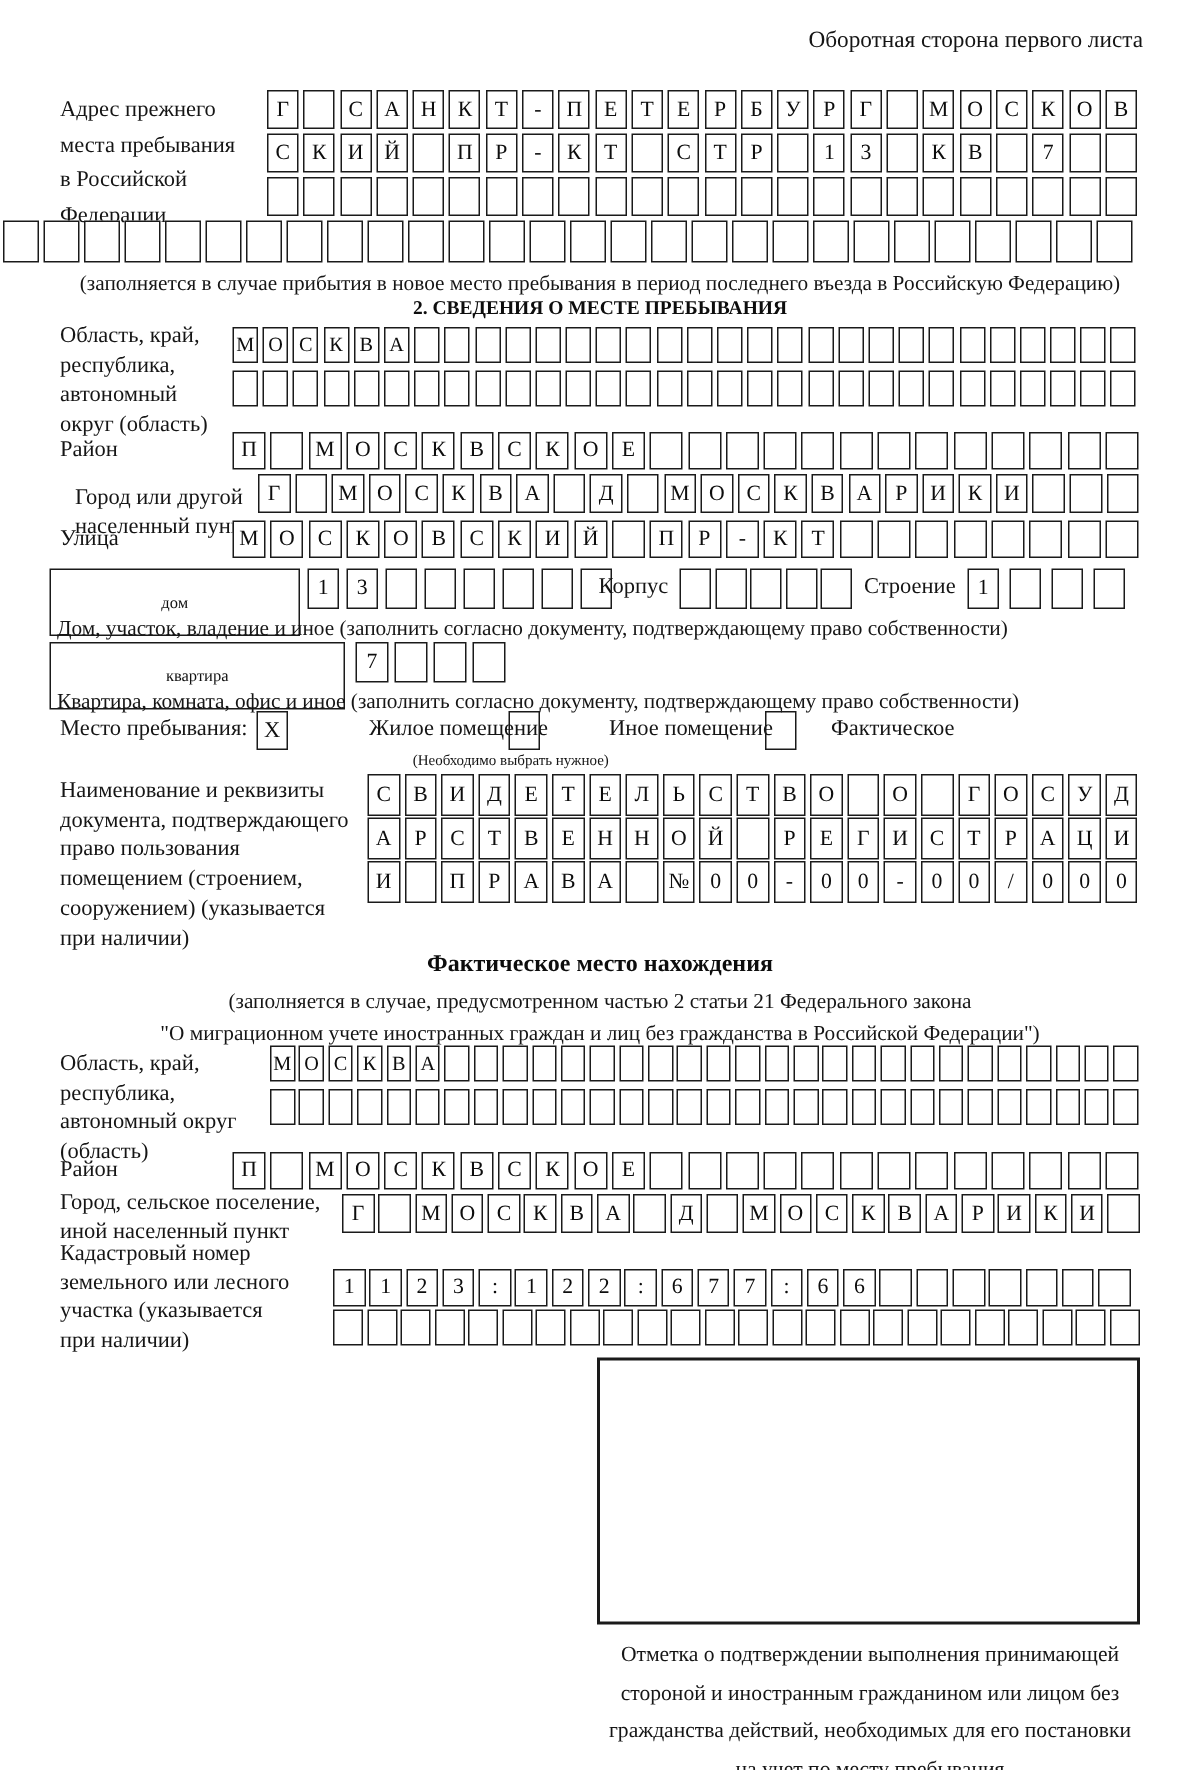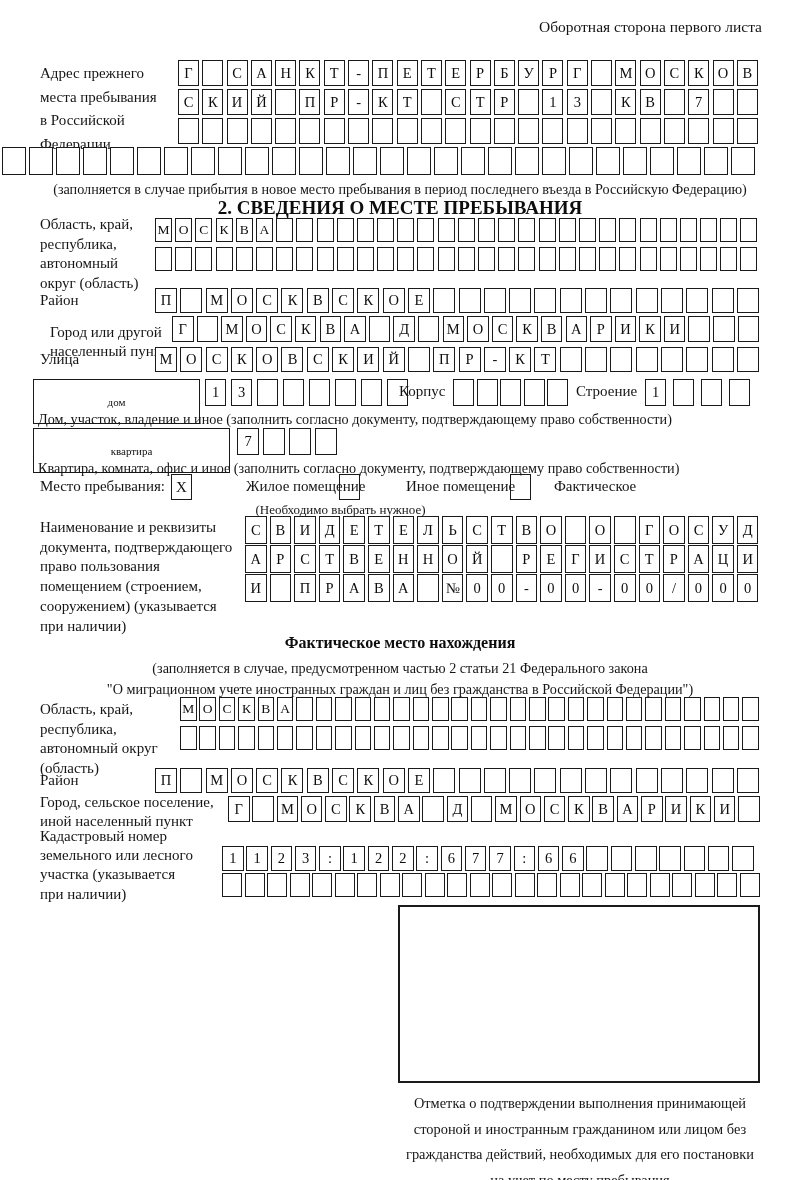--- a/index.html
+++ b/index.html
@@ -1,21 +1,21 @@
 <!DOCTYPE html>
 <html><head>
 <meta charset="utf-8">
 <style>
   html,body{margin:0;padding:0;background:#fff;}
   #page{position:relative;width:800px;height:1180px;background:#fff;
         font-family:Liberation Serif, serif;color:#111;overflow:hidden;}
   .lbl{position:absolute;font-size:15px;color:#151515;white-space:nowrap;}
   .caption{position:absolute;font-size:14.2px;color:#151515;}
   .center{left:0;width:800px;text-align:center;}
-  .heading{position:absolute;left:0;width:800px;text-align:center;font-weight:bold;font-size:19px;color:#0d0d0d;}
+  .heading{position:absolute;left:0;width:800px;text-align:center;font-weight:bold;font-size:13px;color:#0d0d0d;}
   .corner{position:absolute;top:18px;right:38px;font-size:15.5px;color:#151515;}
   .cg{position:absolute;display:flex;}
   .cell{box-sizing:border-box;border:1.7px solid #1a1a1a;background:#fff;display:flex;
         align-items:center;justify-content:center;font-size:14.5px;color:#0d0d0d;flex:none;}
   .cg-a{gap:3.3px}      .cg-a .cell{width:21px;height:26px;}
   .cg-full{gap:3px}     .cg-full .cell{width:24px;height:28px;}
   .cg-30{gap:3.2px}     .cg-30 .cell{width:17px;height:24px;font-size:13.5px;}
   .cg-30b{gap:2.9px}    .cg-30b .cell{width:16.5px;height:24px;font-size:13.5px;}
   .cg-24{gap:3.3px}     .cg-24 .cell{width:22px;height:25px;}
   .cg-city1{gap:3.1px}  .cg-city1 .cell{width:21.5px;height:26px;}
@@ -340,21 +340,21 @@
     </div>
   <div class="caption" style="left:38px;top:460px;">Квартира, комната, офис и иное (заполнить согласно документу, подтверждающему право собственности)</div>
 
   <div class="lbl" style="left:40px;top:478px;">Место пребывания:</div>
   <div class="checkbox" style="left:171px;top:474px;">X</div>
   <div class="lbl" style="left:202px;top:478px;margin-left:44px;">Жилое помещение</div>
   <div class="checkbox" style="left:339px;top:474px;"></div>
   <div class="lbl" style="left:370px;top:478px;margin-left:36px;">Иное помещение</div>
   <div class="checkbox" style="left:510px;top:474px;"></div>
   <div class="lbl" style="left:554px;top:478px;">Фактическое</div>
-  <div class="caption" style="left:243px;top:502px;width:195px;text-align:center;font-size:13px;">(Необходимо выбрать нужное)</div>
+  <div class="caption" style="left:243px;top:502px;width:195px;text-align:center;font-size:10px;">(Необходимо выбрать нужное)</div>
 
   <div class="lbl" style="left:40px;top:518px;line-height:19.7px;">Наименование и реквизиты<br>документа, подтверждающего<br>право пользования<br>помещением (строением,<br>сооружением) (указывается<br>при наличии)</div>
   <div class="cg cg-doc" style="left:245px;top:516px;">
       <div class="cell">С</div>
       <div class="cell">В</div>
       <div class="cell">И</div>
       <div class="cell">Д</div>
       <div class="cell">Е</div>
       <div class="cell">Т</div>
       <div class="cell">Е</div>

